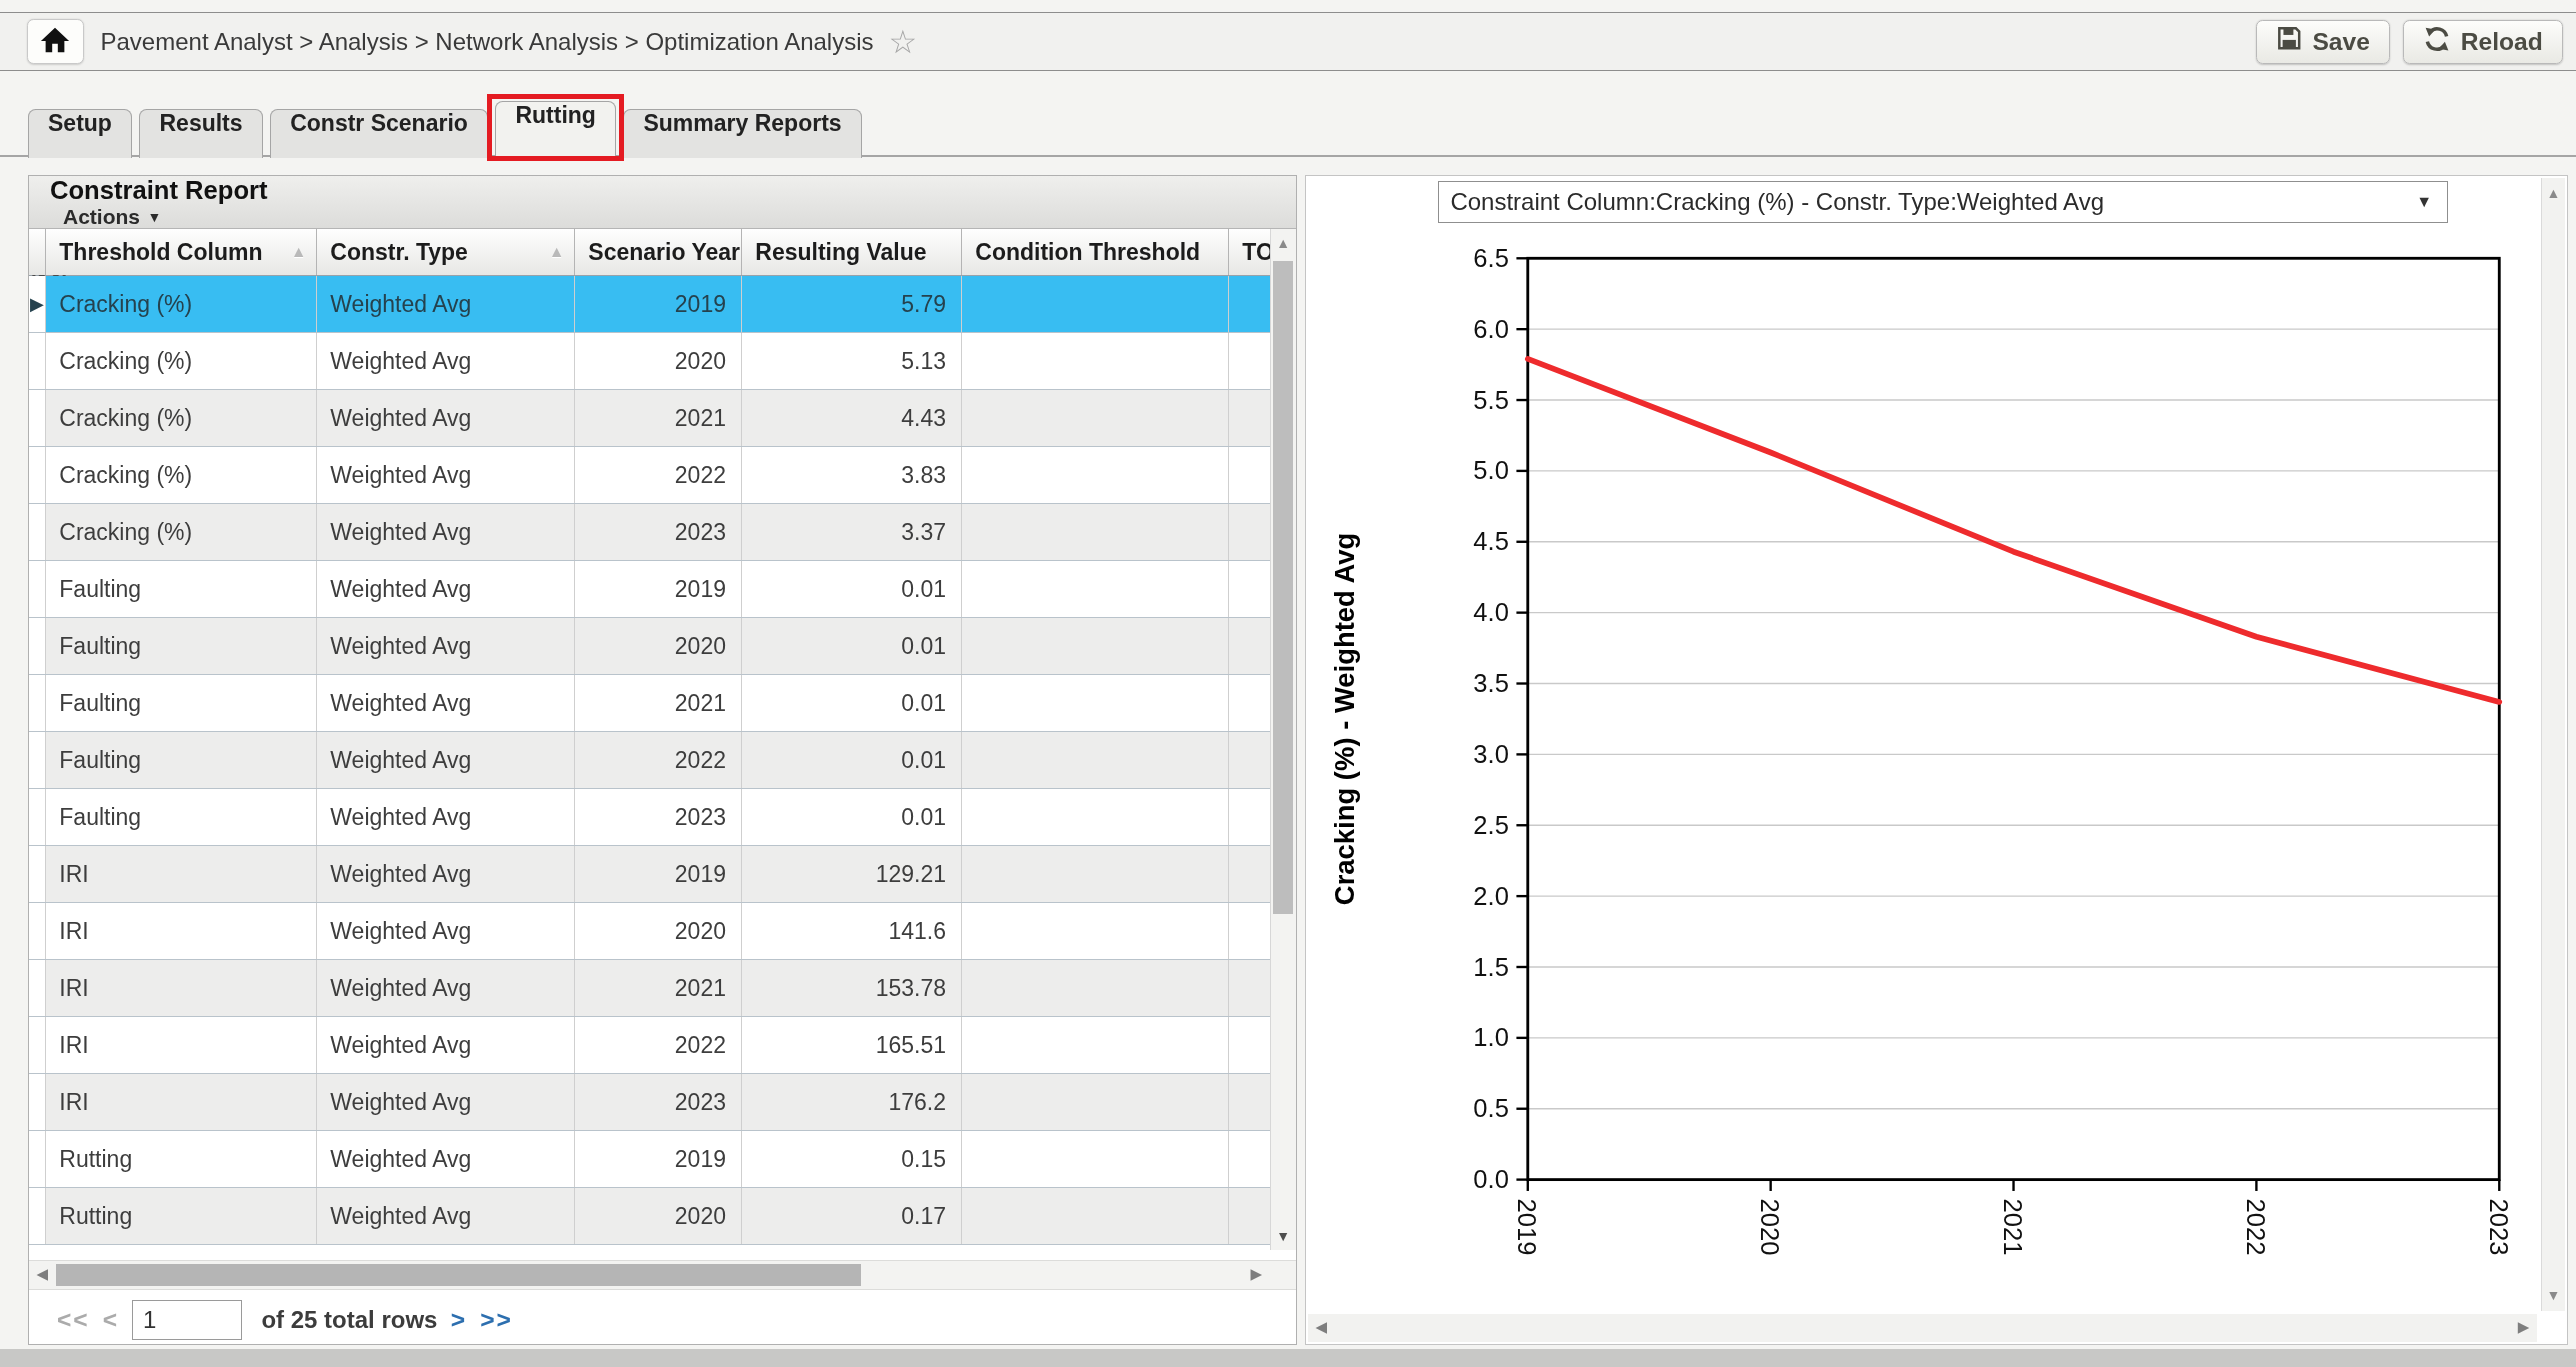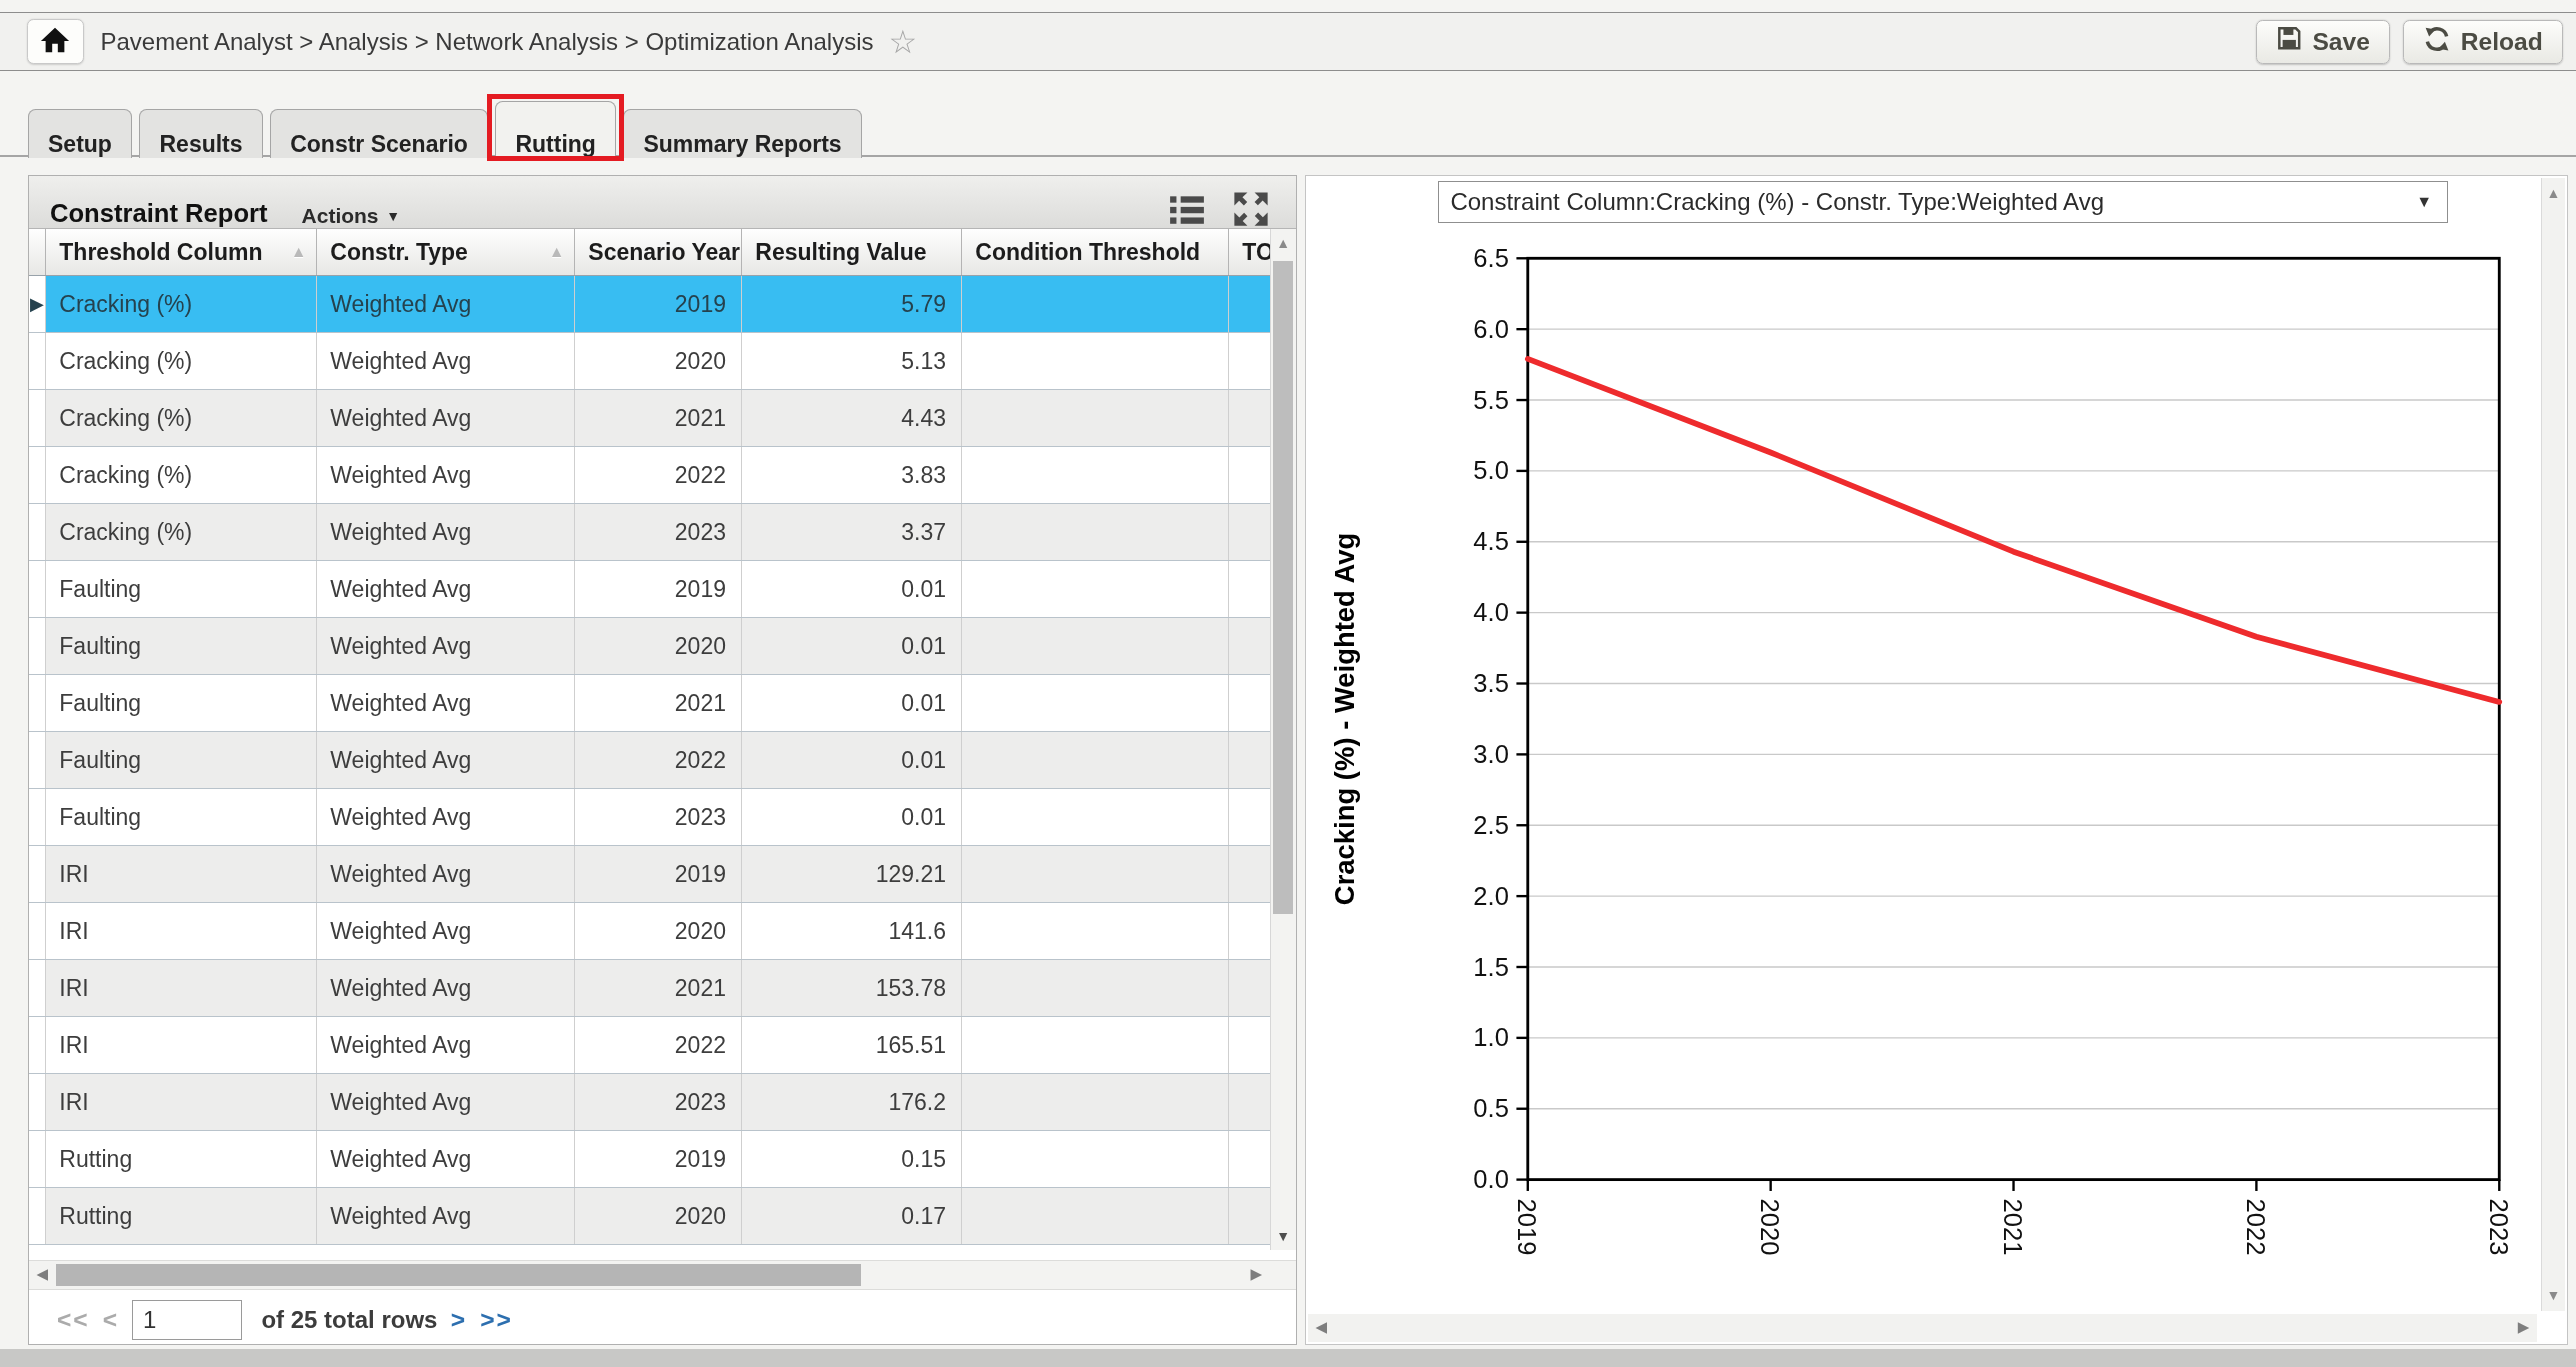--- a/index.html
+++ b/index.html
@@ -18,35 +18,35 @@
   .tb-spacer { flex:1; }
   .tb-btn { height:44px; margin-right:13.3px; padding:0 19px; display:flex; gap:9.5px;
     align-items:center; font-size:24.6px; font-weight:bold; color:#4b4b43;
     background:linear-gradient(#fdfdfb,#e9e9e4); border:0.9px solid #b9b9b9;
     border-radius:6.6px; box-shadow:0 0.9px 1.9px rgba(0,0,0,.2); }
 
   
   .tabbar { position:absolute; left:0; top:95px; width:2576px; height:63px;
     display:flex; align-items:flex-end; padding-left:28px; gap:7.6px; }
   .tabrule { position:absolute; left:0; top:155px; width:2576px; height:1.9px; background:#a5a5a5; }
-  .tab { position:relative; height:49px; padding:0 19px; display:flex; align-items:flex-end;
+  .tab { position:relative; height:49px; padding:0 19px; display:flex; align-items:flex-start;
     font-size:23px; font-weight:bold; color:#222; background:#e3e3e1;
     border:0.9px solid #a5a5a5; border-bottom:none; border-radius:7.6px 7.6px 0 0; z-index:1; }
   .tab.active { height:57px; background:#f2f2ef; z-index:2; }
   .red-box { position:absolute; left:-9.5px; right:-9.5px; top:-8.5px; bottom:-2.8px;
     border:5.7px solid #e41b22; pointer-events:none; z-index:5; }
 
   
   .panel { position:absolute; background:#fff; border:0.9px solid #b0b0b0; }
   .left-panel  { left:28px;   top:175px; width:1269px; height:1170px; }
   .right-panel { left:1305px; top:175px; width:1263px; height:1170px; border-color:#c4c4c4; }
 
   
   .phead { height:53px; background:linear-gradient(#efefed,#dcdcda);
-    border-bottom:0.9px solid #b5b5b5; display:flex; align-items:flex-end; }
+    border-bottom:0.9px solid #b5b5b5; display:flex; align-items:flex-start;flex-direction:column; }
   .ptitle { margin-left:21px; font-size:25.6px; font-weight:bold; color:#111; }
   .actions { margin-left:34px; font-size:21px; font-weight:bold; color:#2b2b2b;
     display:flex; align-items:center; gap:7.6px; }
   .actions .car { font-size:14px; }
   .ph-spacer { flex:1; }
   .ph-icon { width:40px; height:38px; margin-right:24.6px; color:#4a4a4a;
     display:flex; align-items:center; justify-content:center; }
 
   
   .gridcols { display:grid; grid-template-columns:17px 271px 258px 167px 220px 267px 1fr; }

